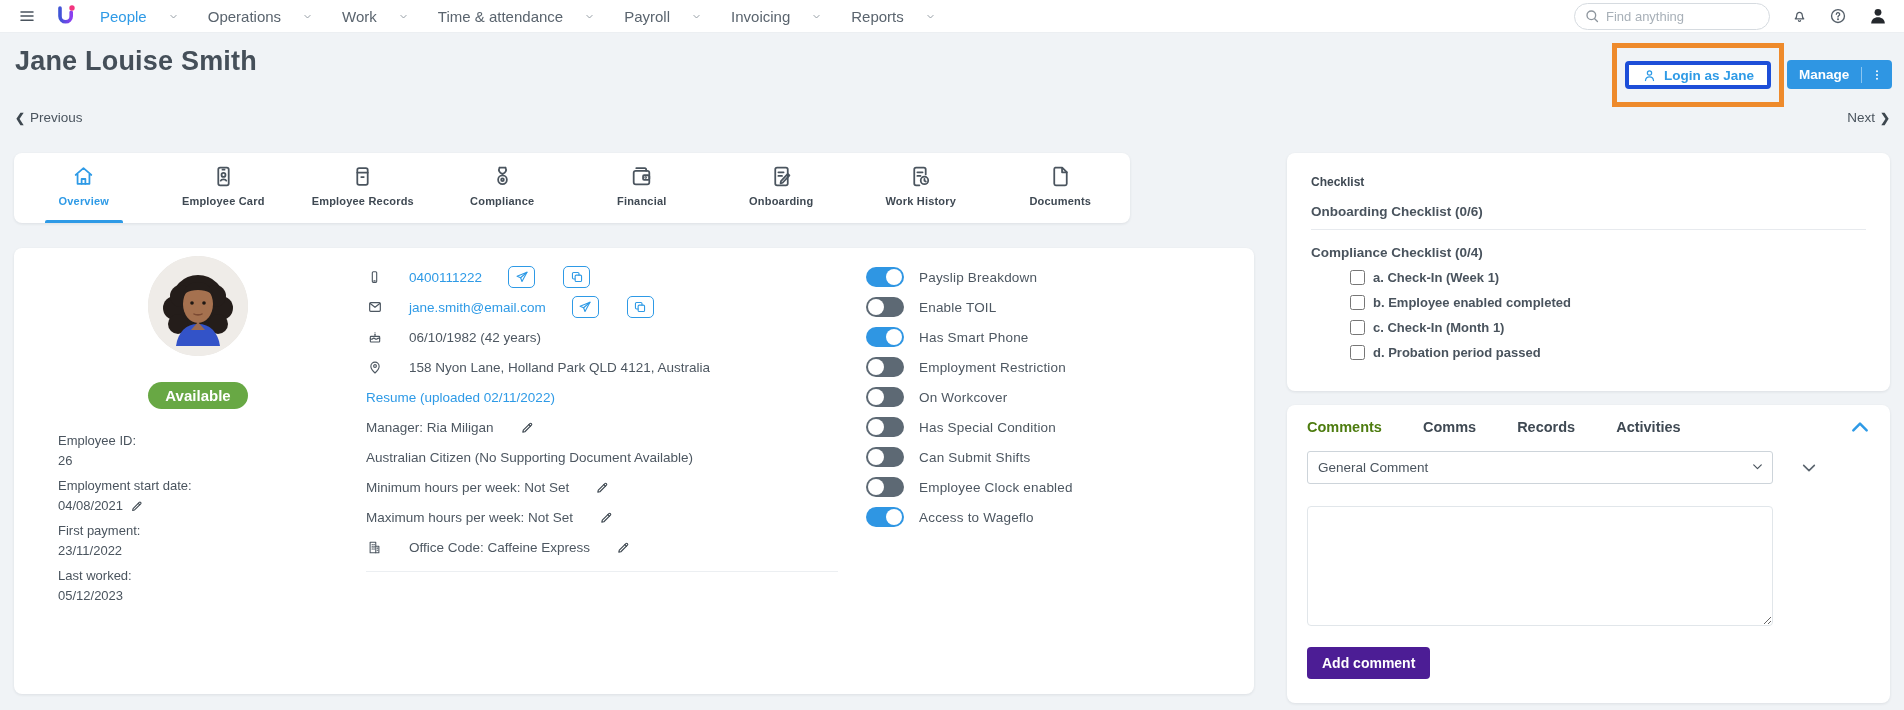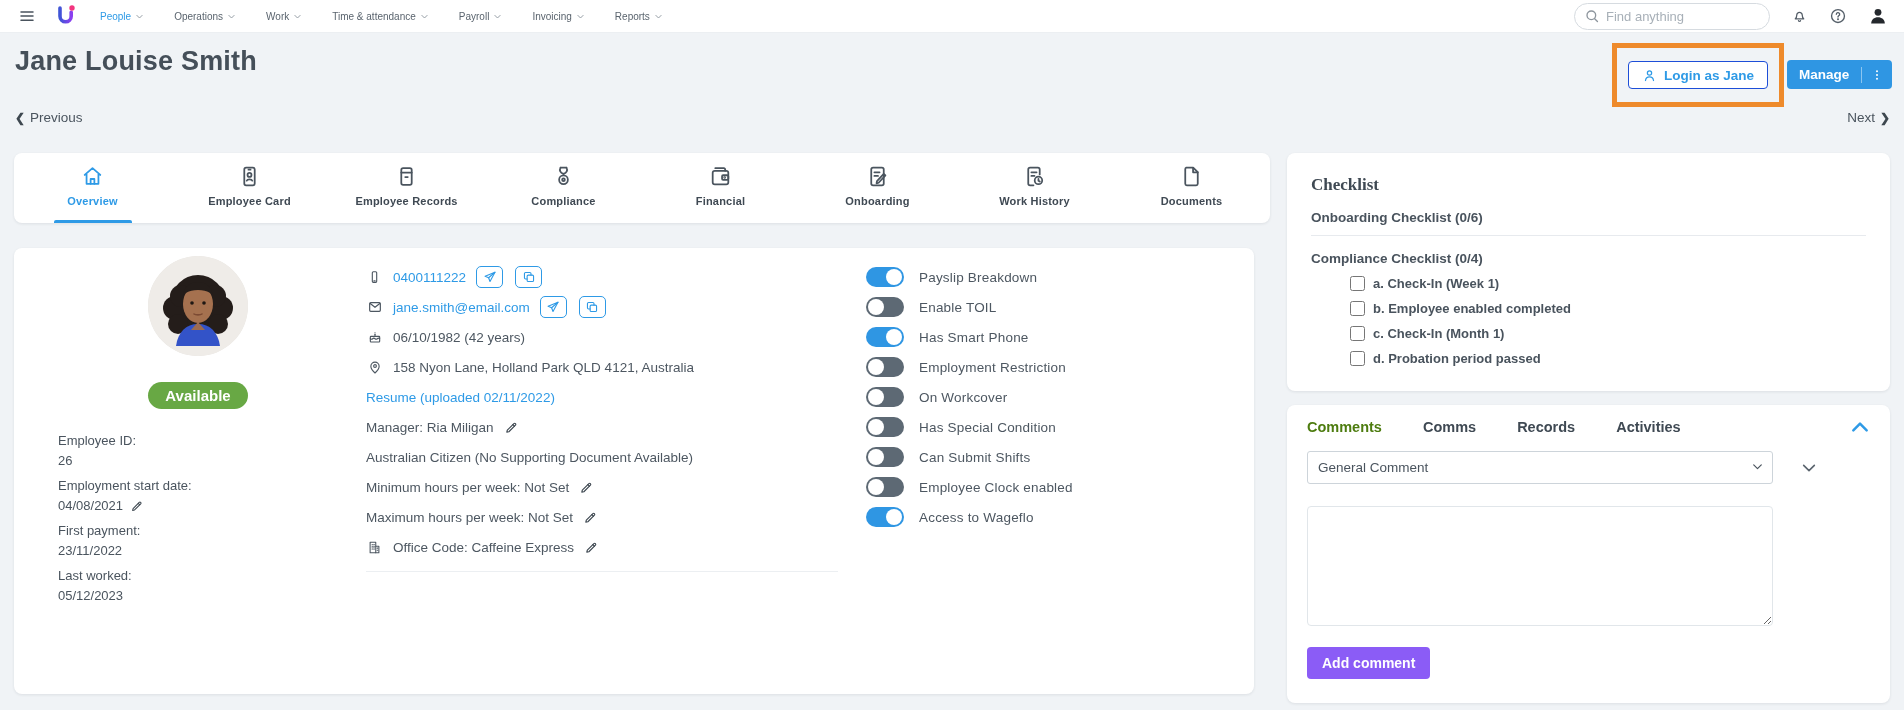--- a/index.html
+++ b/index.html
@@ -7,57 +7,57 @@
   body { font-family:"Liberation Sans", sans-serif; background:#f0f3f6; color:#4d5761; }
   .screen { position:relative; width:1904px; height:710px; }
 
   
   .topbar { position:absolute; top:0; left:0; width:100%; height:33px; background:#fff;
             border-bottom:1px solid #eceff2; display:flex; align-items:center; padding:0 16px; z-index:5; }
   .hamburger { width:22px; height:22px; display:flex; align-items:center; justify-content:center;
                cursor:pointer; color:#49535d; margin-right:14px; }
   .logo { width:26px; height:26px; margin-right:22px; display:flex; align-items:center; }
   .mainnav { display:flex; align-items:center; gap:30px; }
-  .navitem { display:flex; align-items:center; gap:4px; font-size:10px; color:#5a646e;
+  .navitem { display:flex; align-items:center; gap:22px; font-size:15px; color:#5a646e;
              text-decoration:none; cursor:pointer; white-space:nowrap; }
   .navitem .chev { color:#8b949c; }
   .navitem.active { color:#2e9ae6; }
   .topbar-right { margin-left:auto; display:flex; align-items:center; gap:21px; }
   .searchbox { position:relative; width:196px; height:27px; }
   .searchbox input { width:100%; height:100%; border:1px solid #d6dbe0; border-radius:14px;
                      padding:0 10px 0 31px; font-size:13px; color:#49535d; outline:none;
                      font-family:"Liberation Sans", sans-serif; background:#fff; }
   .searchbox input::placeholder { color:#a8b0b8; }
   .searchbox .s-icon { position:absolute; left:10px; top:5px; color:#8d959d; }
   .icon-btn { background:none; border:none; cursor:pointer; color:#545e68; display:flex; align-items:center; }
   .avatar-btn { color:#24282d; }
 
   
   .page-title { position:absolute; left:15px; top:46px; font-size:27px; font-weight:bold;
                 color:#454f59; letter-spacing:.2px; }
   .annotation-box { position:absolute; left:1612px; top:43px; width:172px; height:64px;
                     border:5px solid #ee8a2b; display:flex; align-items:center; justify-content:center; }
   .login-btn { display:flex; align-items:center; gap:7px; height:28px; padding:0 13px;
-               background:#fff; border:1px solid #1d4ed8; border-radius:4px; color:#2e9ae6;
+               background:#fff; border:4px solid #1d4ed8; border-radius:4px; color:#2e9ae6;
                font-size:13.5px; font-weight:bold; cursor:pointer; font-family:"Liberation Sans", sans-serif; }
   .manage-btn { position:absolute; left:1787px; top:60px; height:29px; display:flex; align-items:center;
                 background:#2f96e3; border:none; border-radius:4px; color:#fff; font-size:13.5px;
                 font-weight:bold; cursor:pointer; padding:0; font-family:"Liberation Sans", sans-serif; }
   .manage-btn .m-label { padding:0 12px; }
   .manage-btn .m-kebab { border-left:1px solid rgba(255,255,255,.45); padding:0 8px; display:flex; align-items:center; }
   .pager { position:absolute; top:110px; font-size:13.5px; color:#4a545e; cursor:pointer;
            display:flex; align-items:center; gap:5px; background:none; border:none;
            font-family:"Liberation Sans", sans-serif; }
   .pager .pchev { font-size:12px; font-weight:bold; color:#3d474f; }
   .pager.prev { left:15px; }
   .pager.next { right:14px; }
 
   
   .card { position:absolute; background:#fff; border-radius:8px; box-shadow:0 1px 3px rgba(25,35,45,.09); }
-  .tabs-card { left:14px; top:153px; width:1256px; height:70px; display:grid;
+  .tabs-card { left:14px; top:153px; width:1116px; height:70px; display:grid;
                grid-template-columns:repeat(8,1fr); }
   .tab { position:relative; display:flex; flex-direction:column; align-items:center; justify-content:flex-start;
          padding-top:11px; gap:6px; cursor:pointer; color:#4a545e; }
   .tab .tab-label { font-size:11px; font-weight:bold; color:#3f4953; letter-spacing:.2px; }
   .tab.active { color:#2e9ae6; }
   .tab.active .tab-label { color:#2e9ae6; }
   .tab.active::after { content:""; position:absolute; bottom:0; left:50%; transform:translateX(-50%);
                        width:78px; height:3px; background:#2e9ae6; border-radius:2px 2px 0 0; }
 
   .overview-card { left:14px; top:248px; width:1240px; height:446px; }
@@ -67,41 +67,41 @@
   .photo { width:100px; height:100px; border-radius:50%; margin:2px auto 0; overflow:hidden;
            background:#e9e6e2; display:block; }
   .status-badge { display:block; width:fit-content; margin:26px auto 0; background:#68a844; color:#fff;
                   font-size:15px; font-weight:bold; padding:5px 17px; border-radius:15px; }
   .stats { margin:22px 0 0 20px; font-size:13px; color:#4a545e; }
   .stat { margin-bottom:5px; line-height:20px; }
   .stat .stat-val { display:flex; align-items:center; gap:7px; }
 
   
   .col-contact { position:absolute; left:352px; top:14px; width:472px; font-size:13.5px; color:#4d5761; }
-  .c-row { height:30px; display:flex; align-items:center; gap:10px; }
+  .c-row { height:30px; display:flex; align-items:center; gap:26px; }
   .c-row .c-ico { color:#4d5761; display:flex; width:17px; justify-content:center; }
   .c-link { color:#2e9ae6; text-decoration:none; cursor:pointer; }
   .mini-btn { height:22px; min-width:27px; padding:0 5px; display:flex; align-items:center; justify-content:center;
               border:1px solid #2e9ae6; background:#fff; border-radius:5px; color:#2e9ae6; cursor:pointer; }
   .mini-btn + .mini-btn { margin-left:2px; }
   .pencil-btn { background:none; border:none; color:#3c464f; cursor:pointer; display:flex; align-items:center; padding:0; }
   .c-divider { border:none; border-top:1px solid #eceff2; margin-top:9px; width:100%; }
 
   
   .col-toggles { position:absolute; left:852px; top:14px; }
   .t-row { height:30px; display:flex; align-items:center; }
   .toggle { width:38px; height:20px; border-radius:10px; position:relative; cursor:pointer; flex:0 0 auto; }
   .toggle .knob { position:absolute; top:2px; width:16px; height:16px; background:#fff; border-radius:50%; }
   .toggle.on { background:#2f96e3; } .toggle.on .knob { right:2px; }
   .toggle.off { background:#5d6974; } .toggle.off .knob { left:2px; }
   .t-label { margin-left:15px; font-size:13.5px; color:#4d5761; letter-spacing:.2px; }
 
   
   .checklist-card { left:1287px; top:153px; width:603px; height:238px; padding:22px 24px; }
-  .checklist-title { font-size:17px; font-weight:bold; color:#3f4953;font-family:Liberation Serif, serif; }
+  .checklist-title { font-size:12px; font-weight:bold; color:#3f4953; }
   .cl-section-label { font-size:13.5px; font-weight:bold; color:#49535d; margin-top:15px; cursor:pointer; }
   .cl-divider { border:none; border-top:1px solid #e7eaee; margin:10px 0 0; }
   .cl-item { display:flex; align-items:center; gap:8px; margin-top:10px; font-size:13px; font-weight:bold; color:#49535d;padding-left:39px; }
   .cl-item input { width:15px; height:15px; accent-color:#2e9ae6; cursor:pointer; }
 
   .comments-card { left:1287px; top:405px; width:603px; height:298px; padding:14px 20px 16px; }
   .cm-tabs { display:flex; align-items:center; gap:41px; }
   .cm-tab { font-size:14.5px; font-weight:bold; color:#3f4953; cursor:pointer; background:none; border:none;
             font-family:"Liberation Sans", sans-serif; padding:0; }
   .cm-tab.active { color:#4d7c0f; }
@@ -109,21 +109,21 @@
   .cm-select-row { margin-top:16px; display:flex; align-items:center; }
   .sel-wrap { position:relative; width:466px; }
   .sel-wrap select { width:100%; height:33px; appearance:none; -webkit-appearance:none;
                      border:1px solid #cdd4da; border-radius:3px; background:#fff; font-size:13.5px;
                      color:#4a545e; padding:0 28px 0 10px; cursor:pointer;
                      font-family:"Liberation Sans", sans-serif; outline:none; }
   .sel-wrap .sel-chev { position:absolute; right:9px; top:9px; pointer-events:none; color:#49535d; }
   .form-chev { margin-left:28px; color:#5a646e; }
   .cm-textarea { margin-top:22px; width:466px; height:120px; border:1px solid #e1e6ea; border-radius:4px;
                  resize:both; font-family:"Liberation Sans", sans-serif; font-size:13px; padding:8px; color:#444; outline:none; }
-  .add-comment-btn { margin-top:17px; background:#8b5cf6; color:#fff; border:none; border-radius:4px;
+  .add-comment-btn { margin-top:17px; background:#4c1d95; color:#fff; border:none; border-radius:4px;
                      font-size:14px; font-weight:bold; padding:8px 15px; cursor:pointer;
                      font-family:"Liberation Sans", sans-serif; }
 
   svg { display:block; }
 </style>
 </head>
 <body>
 
 <div class="screen">
 

